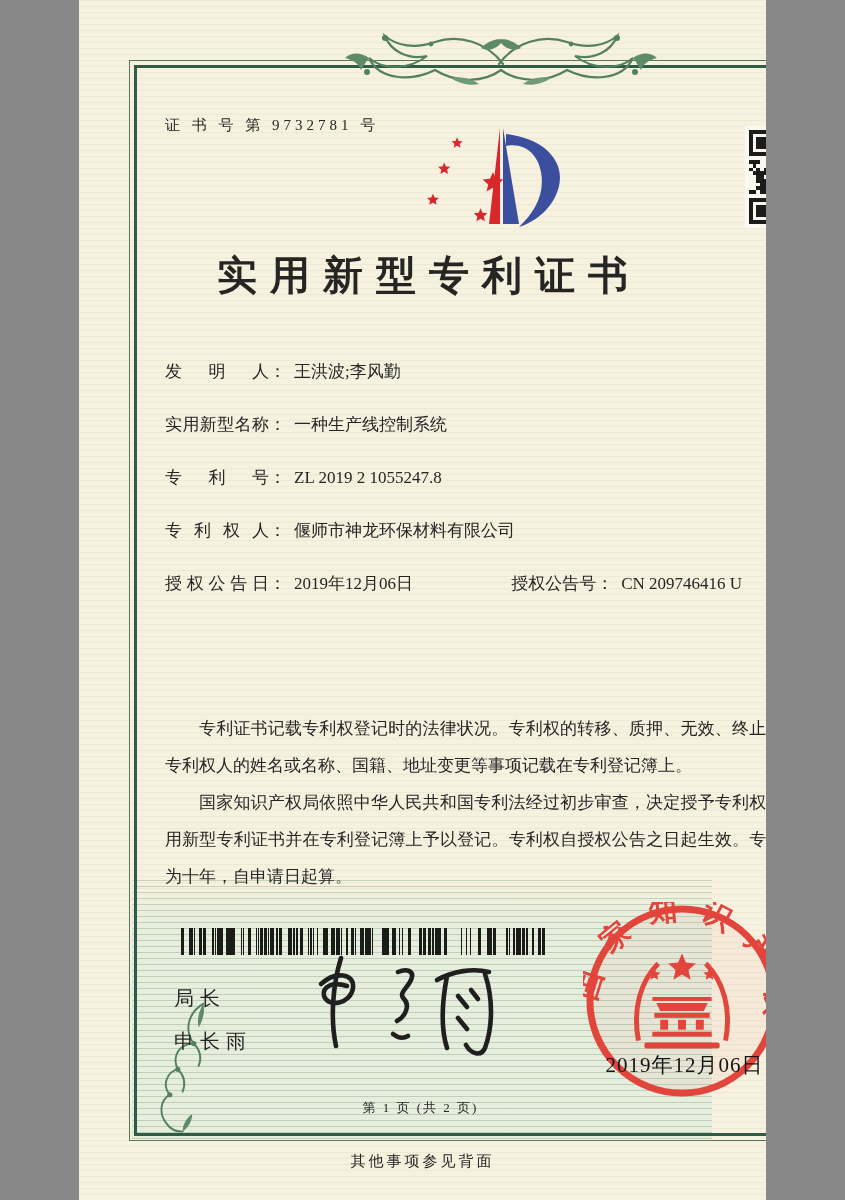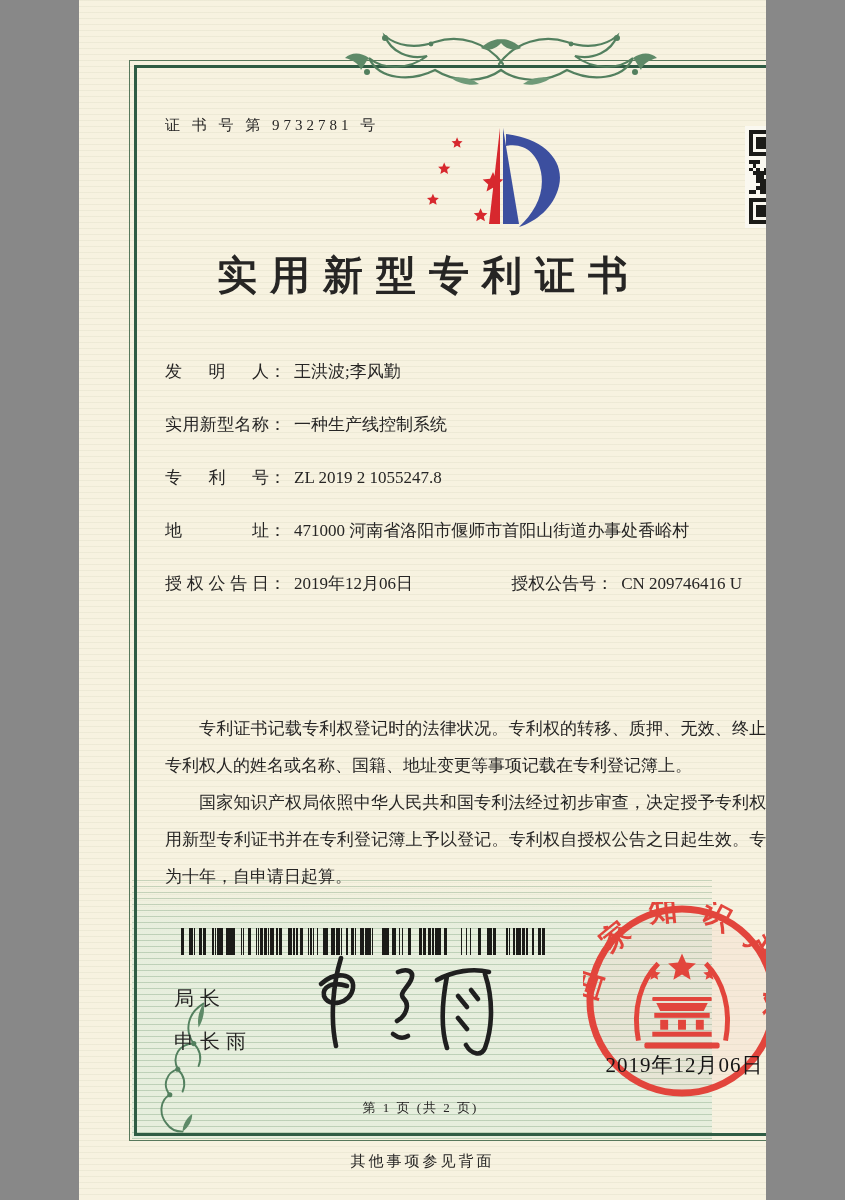--- a/index.html
+++ b/index.html
@@ -135,21 +135,21 @@
     <div class="field-row">
       <span class="flabel">发明人</span><span class="fcolon">：</span><span>王洪波;李风勤</span>
     </div>
     <div class="field-row">
       <span class="flabel">实用新型名称</span><span class="fcolon">：</span><span>一种生产线控制系统</span>
     </div>
     <div class="field-row">
       <span class="flabel">专利号</span><span class="fcolon">：</span><span>ZL 2019 2 1055247.8</span>
     </div>
     <div class="field-row">
-      <span class="flabel">地址</span><span class="fcolon">：</span><span>471000 河南省洛阳市偃师市首阳山街道办事处香峪村</span>
+      <span class="flabel">专利权人</span><span class="fcolon">：</span><span>偃师市神龙环保材料有限公司</span>
     </div>
     <div class="field-row">
       <span class="grant-first">
         <span class="flabel">授权公告日</span><span class="fcolon">：</span><span>2019年12月06日</span>
       </span>
       <span>
         <span>授权公告号</span><span class="fcolon">：</span><span>CN 209746416 U</span>
       </span>
     </div>
   </div>

